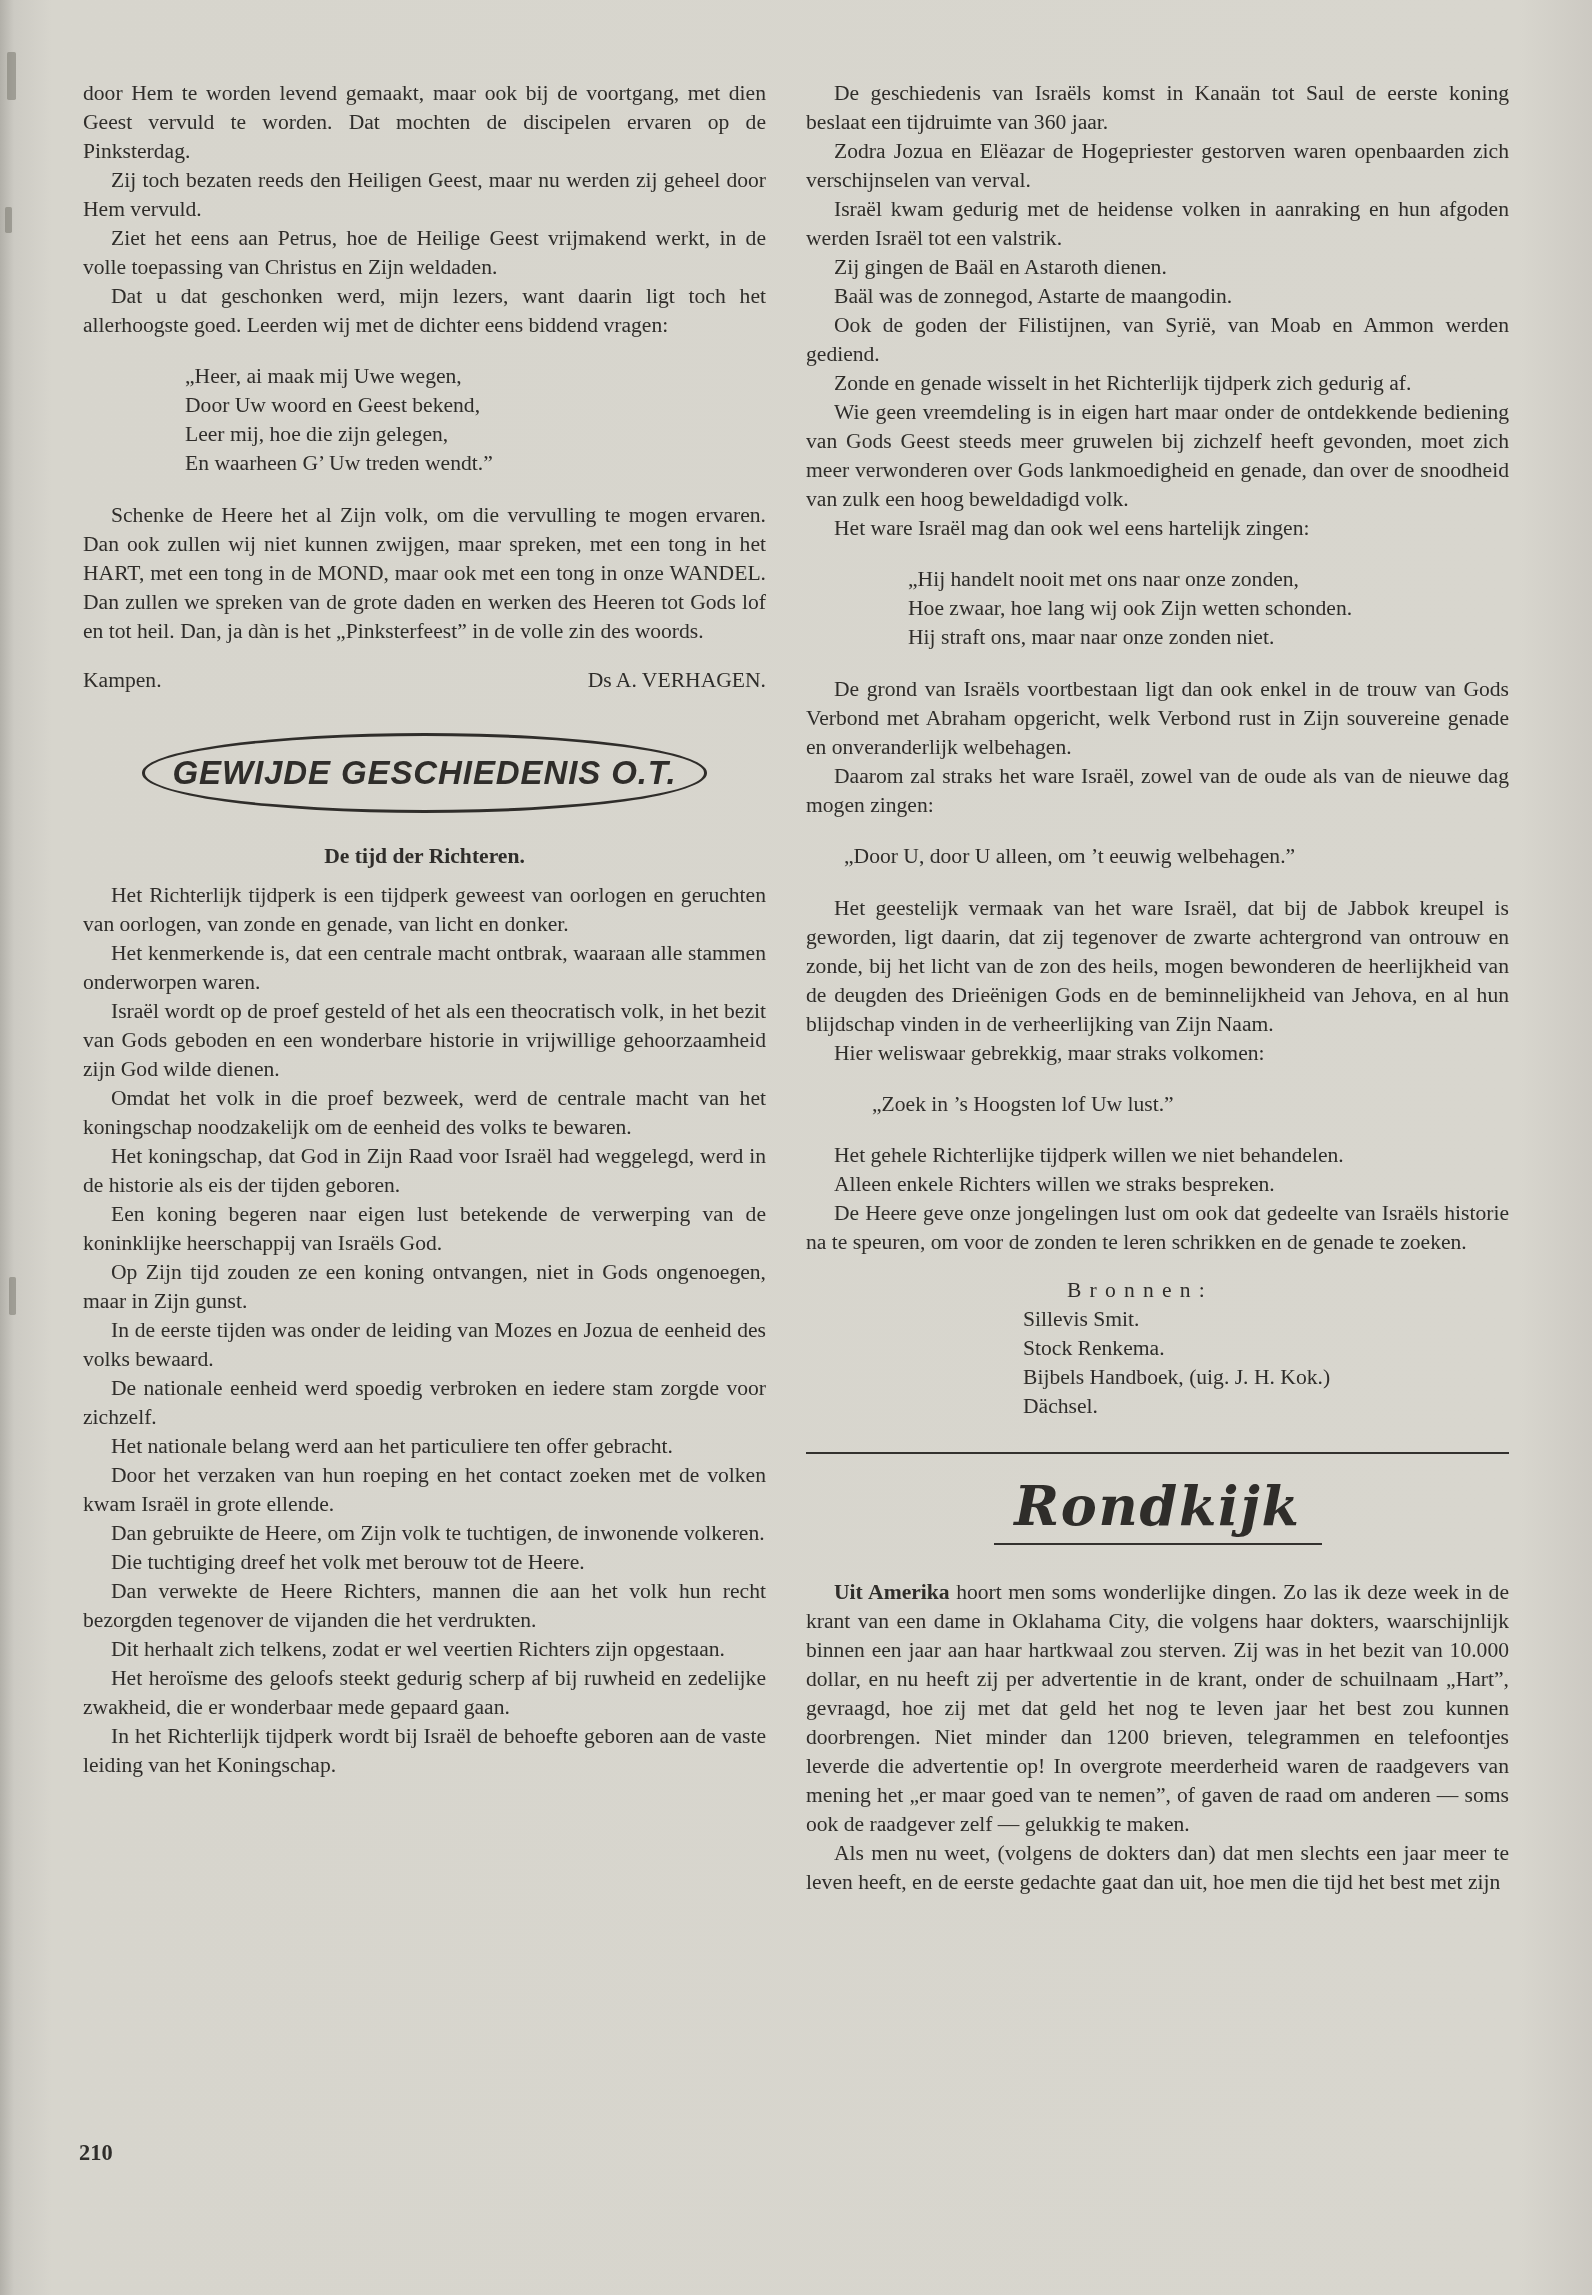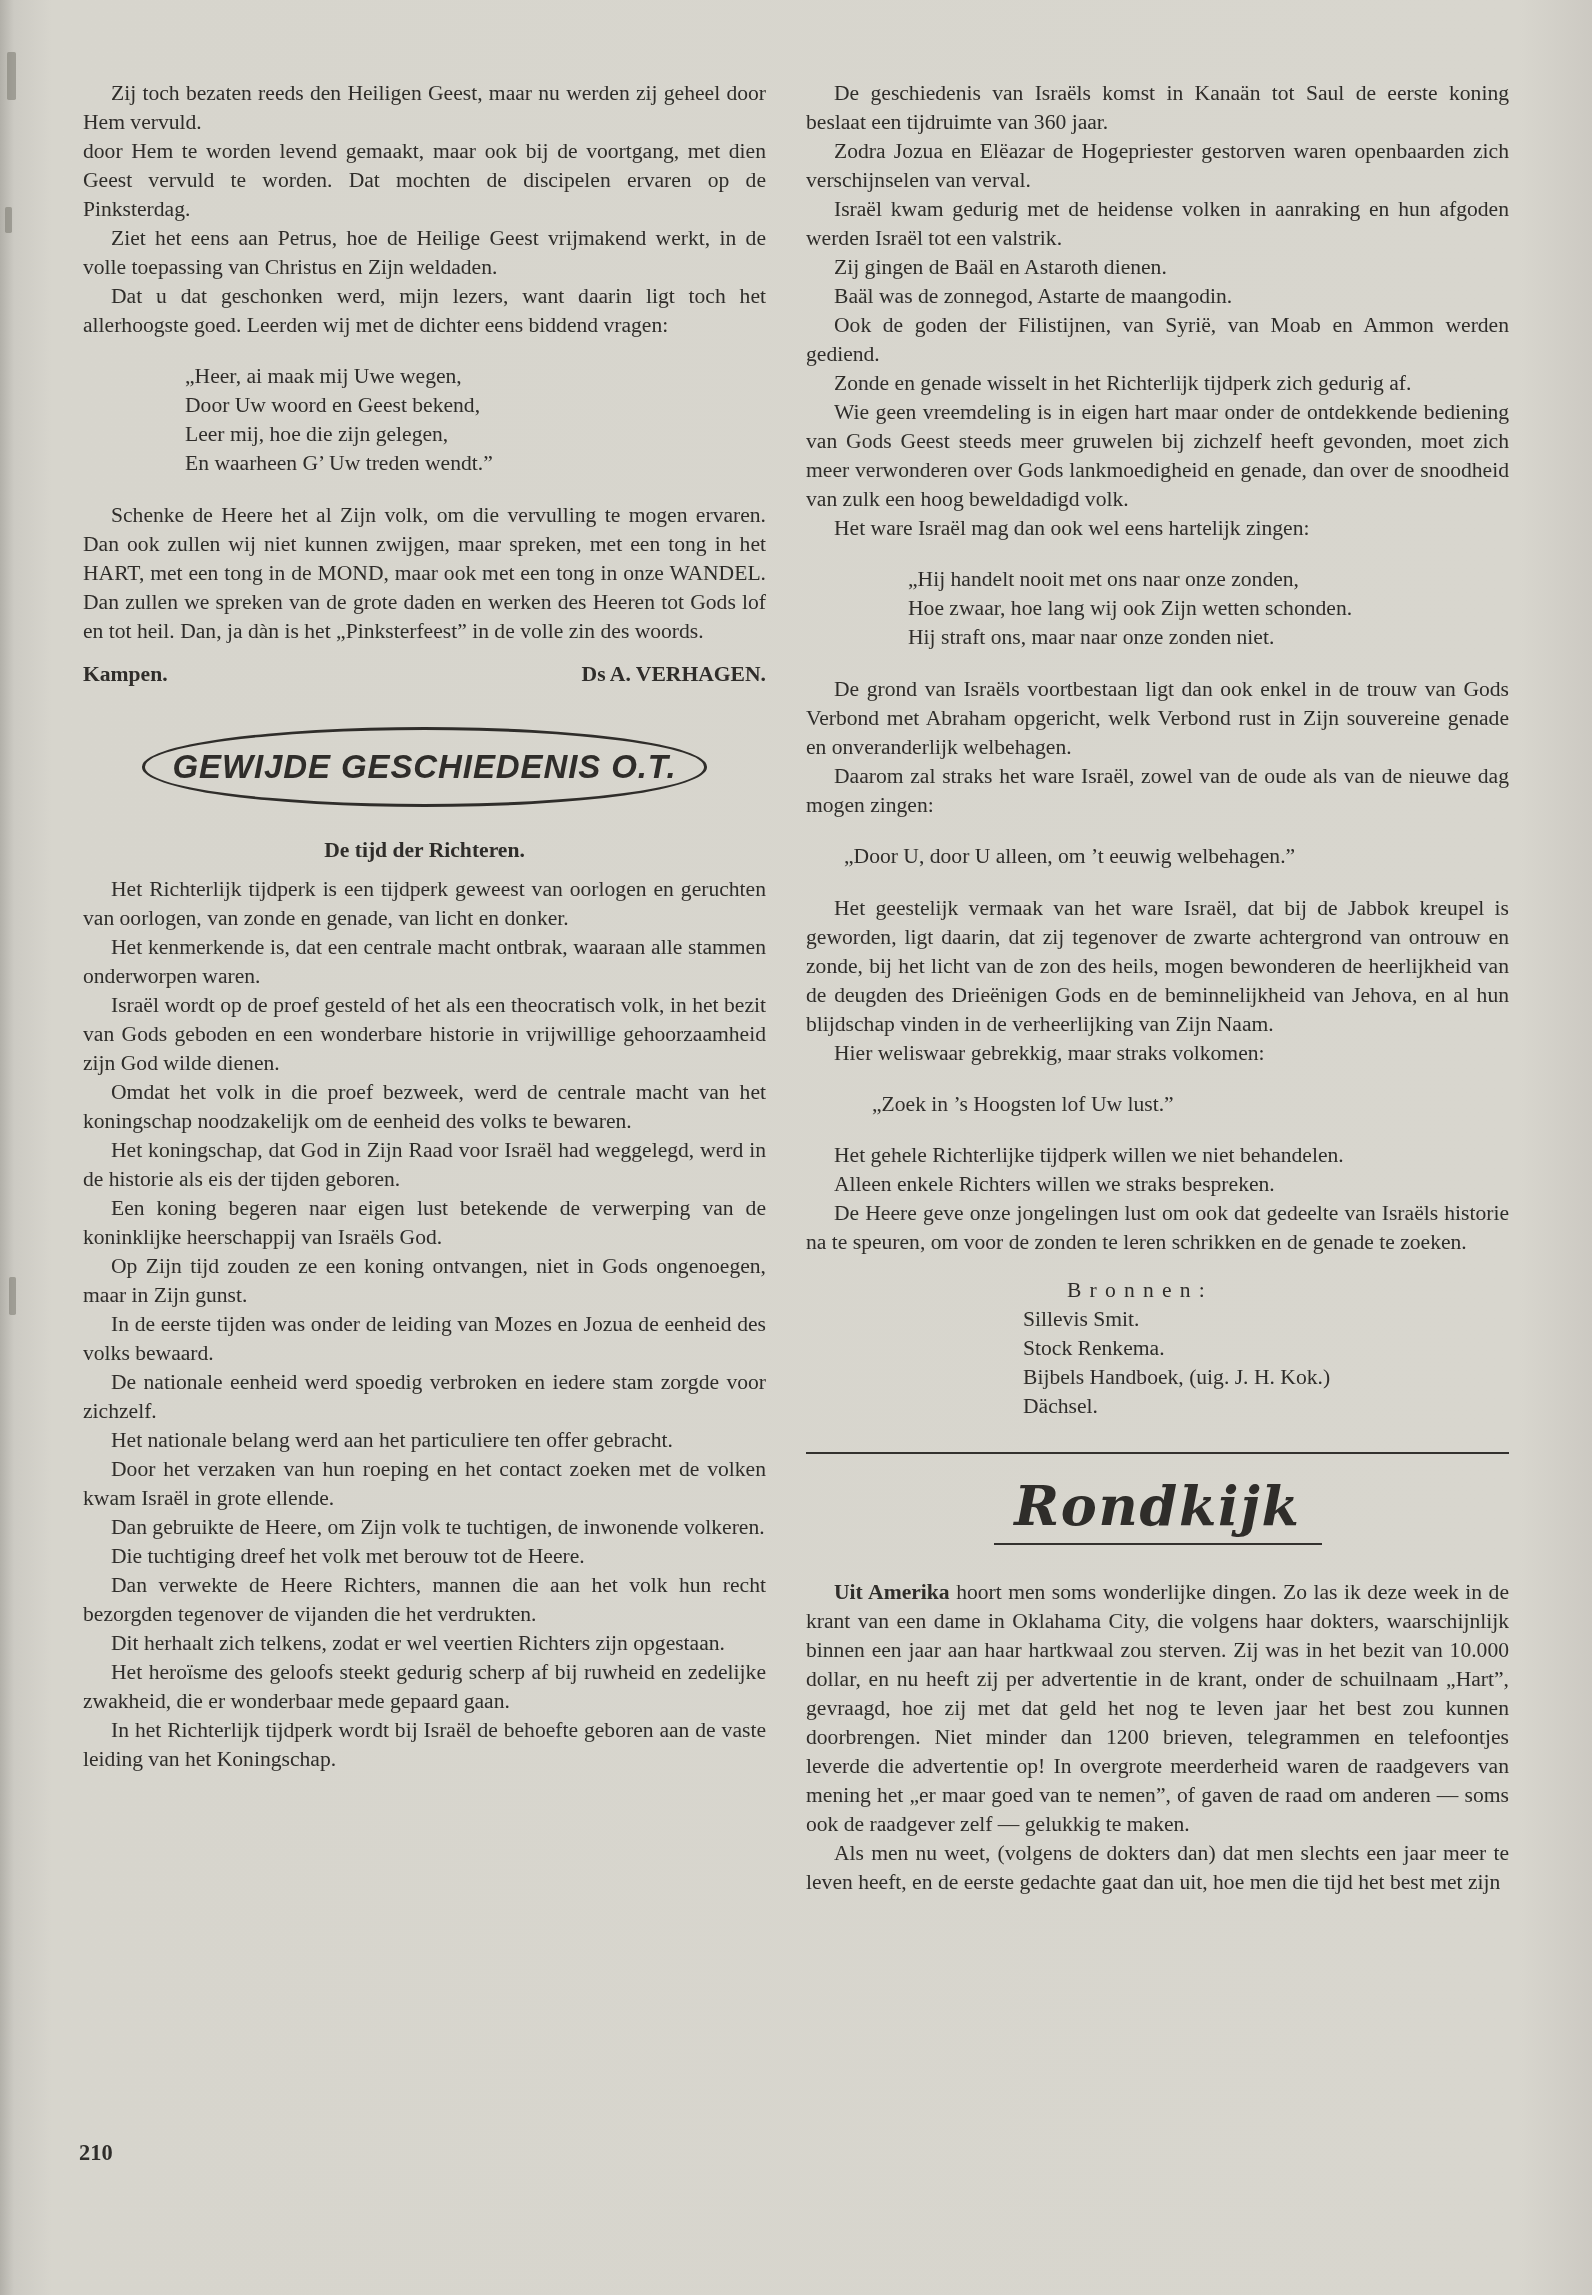--- a/index.html
+++ b/index.html
@@ -38,24 +38,23 @@
 
   .poem {
     margin: 22.4px 0 22.4px 102px;
     font-size: 21.6px;
     line-height: 29px;
   }
 
   .signature-row {
     display: flex;
     justify-content: space-between;
-    margin-top: 14px;
-    font-size: 21.6px;
-    line-height: 29px;
-    font-weight: bold;
+    margin-top: 20px;
+    font-size: 21.6px;
+    line-height: 29px;
   }
 
   .section-oval {
     width: 559px;
     height: 74px;
     margin: 38px auto 0 auto;
     border: 3.5px solid #2f2d2a;
     border-radius: 285px / 40px;
     display: flex;
     align-items: center;
@@ -133,22 +132,22 @@
 <body>
 
 <div class="page">
   <div class="artifact a1"></div>
   <div class="artifact a2"></div>
   <div class="artifact a3"></div>
 
   <div class="cols">
 
     <div class="col col-left">
+      <p class="body-p no-indent">door Hem te worden levend gemaakt, maar ook bij de voortgang, met dien Geest vervuld te worden. Dat mochten de discipelen ervaren op de Pinksterdag.</p>
       <p class="body-p">Zij toch bezaten reeds den Heiligen Geest, maar nu werden zij geheel door Hem vervuld.</p>
-      <p class="body-p no-indent">door Hem te worden levend gemaakt, maar ook bij de voortgang, met dien Geest vervuld te worden. Dat mochten de discipelen ervaren op de Pinksterdag.</p>
       <p class="body-p">Ziet het eens aan Petrus, hoe de Heilige Geest vrijmakend werkt, in de volle toepassing van Christus en Zijn weldaden.</p>
       <p class="body-p">Dat u dat geschonken werd, mijn lezers, want daarin ligt toch het allerhoogste goed. Leerden wij met de dichter eens biddend vragen:</p>
 
       <div class="poem">
         <div>„Heer, ai maak mij Uwe wegen,</div>
         <div>Door Uw woord en Geest bekend,</div>
         <div>Leer mij, hoe die zijn gelegen,</div>
         <div>En waarheen G’ Uw treden wendt.”</div>
       </div>
 

